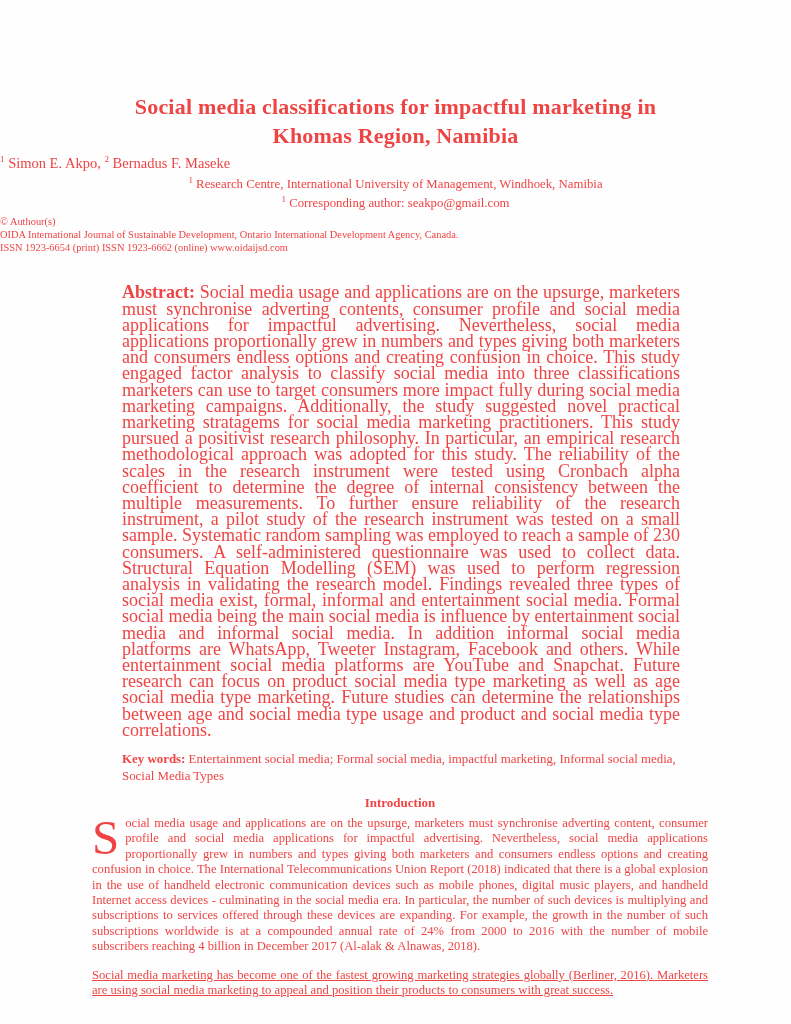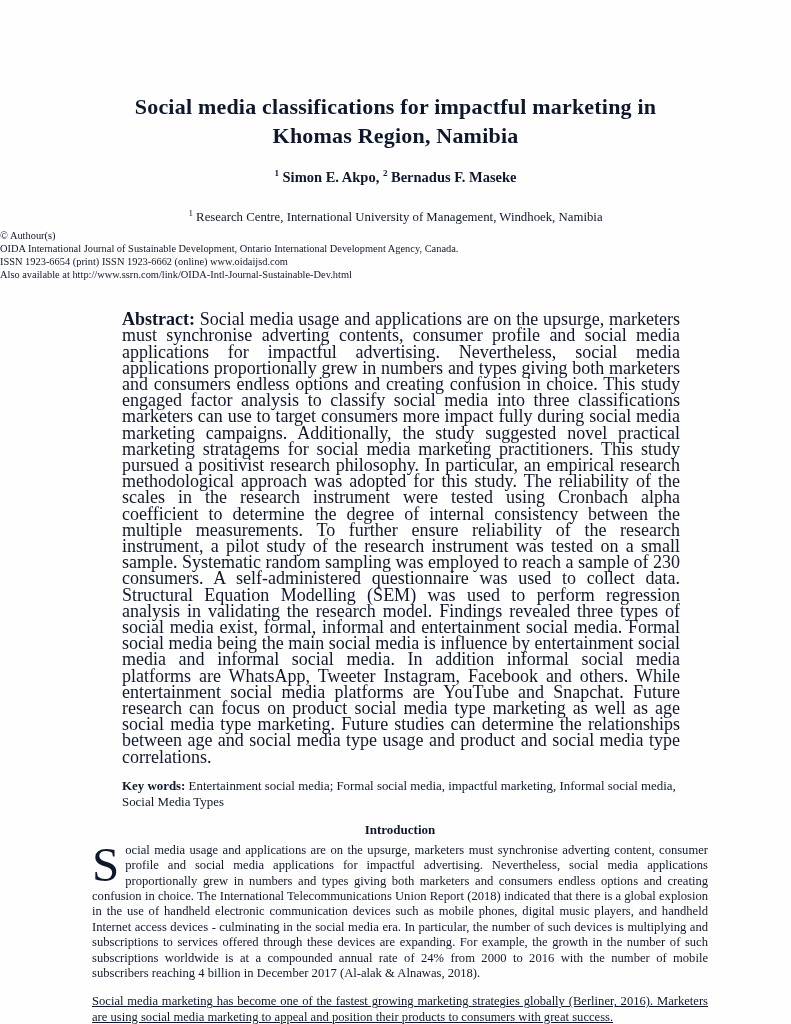--- a/index.html
+++ b/index.html
@@ -2,41 +2,39 @@
 <html><head>
 <meta charset="utf-8">
 <style>
   html, body { margin: 0; padding: 0; background: #ffffff; }
   .page {
     position: relative;
     width: 791px;
     height: 1024px;
     background: #fefefe;
     font-family: "Liberation Serif", "DejaVu Serif", serif;
-    color: #0f172a;
+    color: #ef4444;
     overflow: hidden;
   }
   .title {
     margin: 92px auto 0;
     text-align: center;
     font-weight: bold;
     font-size: 22px;
     line-height: 29px;
     letter-spacing: 0.2px;
   }
   .authors {
-    margin-top: 14px;
-    text-align: center;
-    font-weight: bold;
+    font-weight: normal;
     font-size: 14.5px;
     line-height: 18px;
   }
   .authors sup, .affiliation sup { font-size: 9px; }
   .affiliations {
-    margin-top: 20px;
+    margin-top: 1px;
     text-align: center;
     font-size: 12.8px;
     line-height: 15px;
   }
   .imprint {
     margin-top: 4px;
     text-align: left;
     font-size: 10.4px;
     line-height: 13px;
   }
@@ -88,27 +86,27 @@
     <div>Khomas Region, Namibia</div>
   </div>
 
   <div class="authors">
     <span><sup>1</sup> <span>Simon E. Akpo,</span></span>
     <span><sup>2</sup> <span>Bernadus F. Maseke</span></span>
   </div>
 
   <div class="affiliations">
     <div class="affiliation"><sup>1</sup> <span>Research Centre, International University of Management, Windhoek, Namibia</span></div>
+    <div class="affiliation"><sup>1</sup> <span>Corresponding author: seakpo@gmail.com</span></div>
   </div>
 
   <div class="imprint">
     <div>© Authour(s)</div>
     <div>OIDA International Journal of Sustainable Development, Ontario International Development Agency, Canada.</div>
     <div>ISSN 1923-6654 (print) ISSN 1923-6662 (online) www.oidaijsd.com</div>
-    <div>Also available at http://www.ssrn.com/link/OIDA-Intl-Journal-Sustainable-Dev.html</div>
   </div>
 
   <p class="abstract-block">
     <b>Abstract:</b>
     <span>Social media usage and applications are on the upsurge, marketers must synchronise adverting contents, consumer profile and social media applications for impactful advertising. Nevertheless, social media applications proportionally grew in numbers and types giving both marketers and consumers endless options and creating confusion in choice. This study engaged factor analysis to classify social media into three classifications marketers can use to target consumers more impact fully during social media marketing campaigns. Additionally, the study suggested novel practical marketing stratagems for social media marketing practitioners. This study pursued a positivist research philosophy. In particular, an empirical research methodological approach was adopted for this study. The reliability of the scales in the research instrument were tested using Cronbach alpha coefficient to determine the degree of internal consistency between the multiple measurements. To further ensure reliability of the research instrument, a pilot study of the research instrument was tested on a small sample. Systematic random sampling was employed to reach a sample of 230 consumers. A self-administered questionnaire was used to collect data. Structural Equation Modelling (SEM) was used to perform regression analysis in validating the research model. Findings revealed three types of social media exist, formal, informal and entertainment social media. Formal social media being the main social media is influence by entertainment social media and informal social media. In addition informal social media platforms are WhatsApp, Tweeter Instagram, Facebook and others. While entertainment social media platforms are YouTube and Snapchat. Future research can focus on product social media type marketing as well as age social media type marketing. Future studies can determine the relationships between age and social media type usage and product and social media type correlations.</span>
   </p>
 
   <p class="keywords-block">
     <b>Key words:</b>
     <span>Entertainment social media; Formal social media, impactful marketing, Informal social media, Social Media Types</span>

